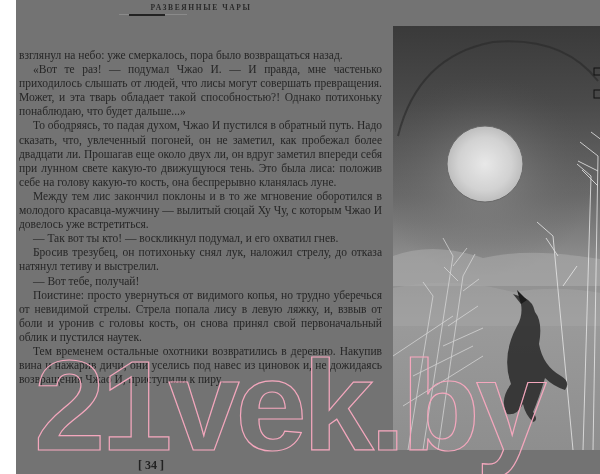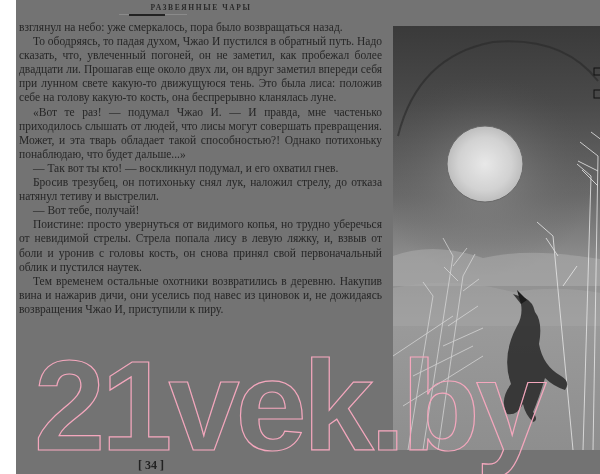--- a/index.html
+++ b/index.html
@@ -11,21 +11,21 @@
       letter-spacing: 1.6px; color: #2a2a2a;
     }
     .head-rule { position: absolute; left: 103px; top: 14px; width: 68px; height: 1px; background: #8a8a8a; }
     .head-rule-thick { position: absolute; left: 113px; top: 13.5px; width: 36px; height: 2px; background: #222; }
     .text-column {
       position: absolute; left: 3px; top: 20px; width: 363px;
       font-family: "Liberation Serif", serif; font-size: 11.5px; line-height: 14.1px;
       color: #262626; text-align: justify;
     }
     .text-column p { margin: 0; text-indent: 14px; }
-    .text-column p.no-indent { text-indent: 0; }
+    .text-column p.no-indent { text-indent: 0; margin-top: 28px; }
     .page-number {
       position: absolute; left: 0; top: 458px; width: 270px; text-align: center;
       font-family: "Liberation Serif", serif; font-size: 12px; font-weight: bold; color: #222;
     }
     .painting {
       position: absolute; left: 377px; top: 26px; width: 223px; height: 424px; overflow: hidden;
       background: linear-gradient(180deg, #3a3a3a 0%, #4a4a4a 18%, #6a6a6a 40%, #8d8d8d 55%, #9a9a9a 70%, #8e8e8e 100%);
     }
     .painting svg { position: absolute; left: 0; top: 0; }
     .seal { position: absolute; }
@@ -37,22 +37,23 @@
 <body>
 
 <div class="page">
 
   <div class="running-head">РАЗВЕЯННЫЕ ЧАРЫ</div>
   <div class="head-rule"></div>
   <div class="head-rule-thick"></div>
 
   <div class="text-column">
     <p class="no-indent">взглянул на небо: уже смеркалось, пора было возвращаться назад.</p>
+    <p>«Вот те раз! — подумал Чжао И. — И правда, мне частенько приходилось слышать от людей, что лисы могут совершать превращения. Может, и эта тварь обладает такой способностью?! Однако потихоньку понаблюдаю, что будет дальше...»</p>
     <p>То ободряясь, то падая духом, Чжао И пустился в обратный путь. Надо сказать, что, увлеченный погоней, он не заметил, как пробежал более двадцати ли. Прошагав еще около двух ли, он вдруг заметил впереди себя при лунном свете какую-то движущуюся тень. Это была лиса: положив себе на голову какую-то кость, она беспрерывно кланялась луне.</p>
-    <p>«Вот те раз! — подумал Чжао И. — И правда, мне частенько приходилось слышать от людей, что лисы могут совершать превращения. Может, и эта тварь обладает такой способностью?! Однако потихоньку понаблюдаю, что будет дальше...»</p>
+    <p>Между тем лис закончил поклоны и в то же мгновение оборотился в молодого красавца-мужчину — вылитый сюцай Ху Чу, с которым Чжао И довелось уже встретиться.</p>
     <p>— Так вот ты кто! — воскликнул подумал, и его охватил гнев.</p>
     <p>Бросив трезубец, он потихоньку снял лук, наложил стрелу, до отказа натянул тетиву и выстрелил.</p>
     <p>— Вот тебе, получай!</p>
     <p>Поистине: просто увернуться от видимого копья, но трудно уберечься от невидимой стрелы. Стрела попала лису в левую ляжку, и, взвыв от боли и уронив с головы кость, он снова принял свой первоначальный облик и пустился наутек.</p>
     <p>Тем временем остальные охотники возвратились в деревню. Накупив вина и нажарив дичи, они уселись под навес из циновок и, не дожидаясь возвращения Чжао И, приступили к пиру.</p>
   </div>
 
   <div class="page-number">[ 34 ]</div>
 
   <div class="painting">

